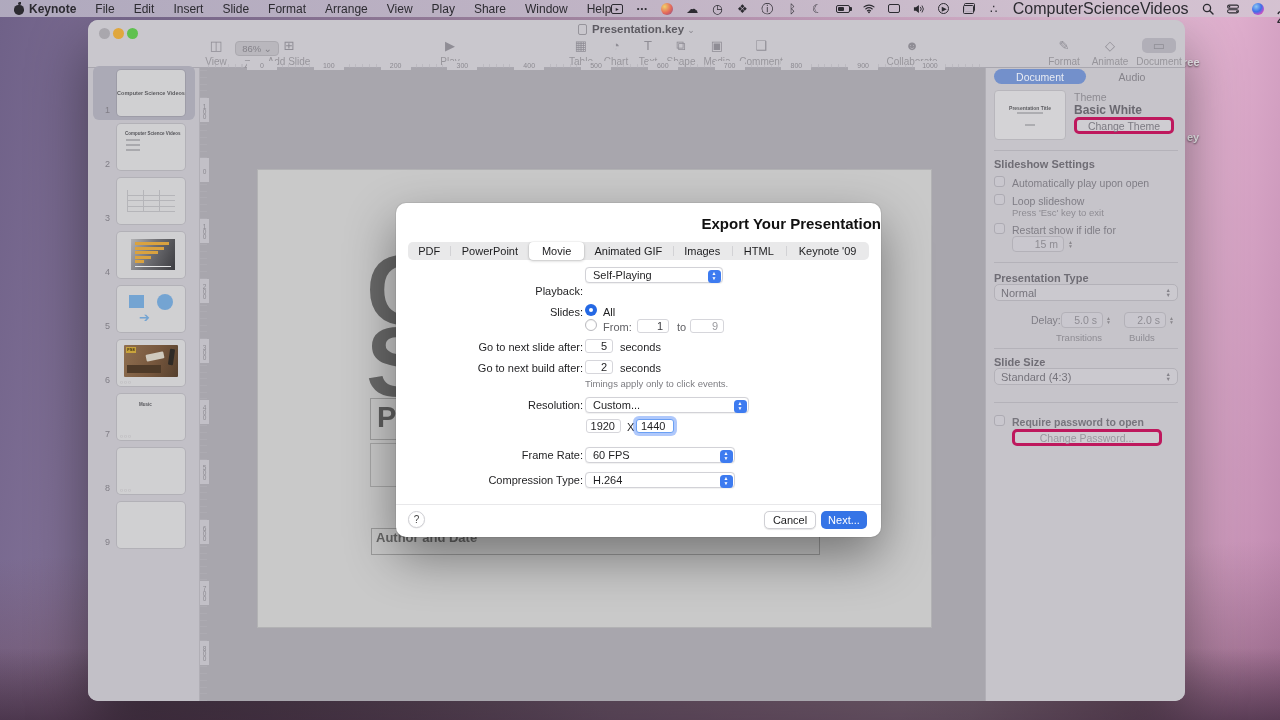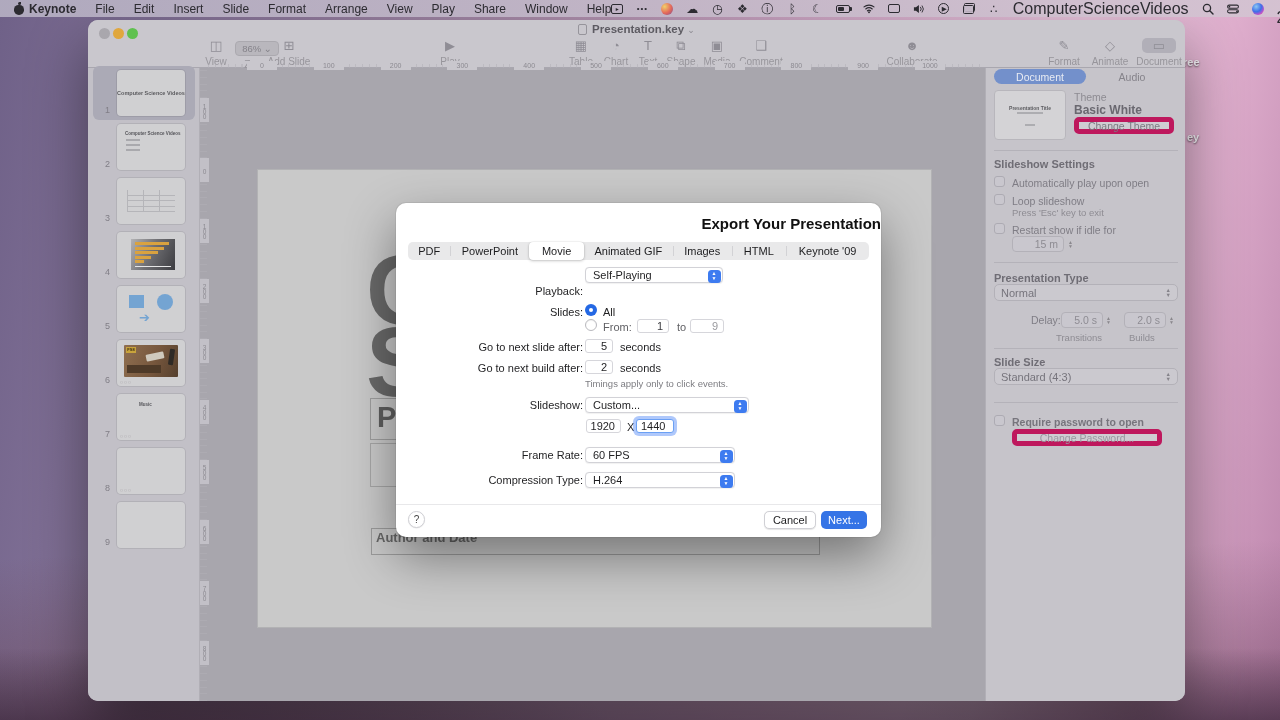--- a/index.html
+++ b/index.html
@@ -108,21 +108,21 @@
   
   .sb-tabs{position:absolute;left:0;top:0;width:100%;height:18px;}
   .sb-tab-doc{position:absolute;left:8px;top:1px;width:92px;height:15px;background:#7390cb;border-radius:8px;color:#e8ebf3;font-size:10.5px;display:flex;align-items:center;justify-content:center;}
   .sb-tab-audio{position:absolute;left:100px;top:1px;width:92px;height:15px;color:#85838a;font-size:10.5px;display:flex;align-items:center;justify-content:center;}
   .theme-thumb{position:absolute;left:8px;top:22px;width:72px;height:50px;background:#d4d3d6;border:1px solid #b8b6bc;border-radius:4px;}
   .theme-thumb .tt1{margin-top:14px;text-align:center;font-size:5px;font-weight:bold;color:#5c5c60;}
   .theme-thumb .tt2{margin:1px auto 0;width:26px;height:2px;background:#adadb1;}
   .theme-thumb .tt3{margin:10px auto 0;width:10px;height:2px;background:#adadb1;}
   .theme-lbl{position:absolute;left:88px;top:23px;color:#8d8b92;font-size:10.5px;}
   .theme-name{position:absolute;left:88px;top:35px;color:#6a6870;font-size:12px;font-weight:bold;}
-  .btn-dim{background:#cfcdd2;border:5px solid #be185d;border-radius:5px;color:#7c7a82;font-size:10.5px;display:flex;align-items:center;justify-content:center;}
+  .btn-dim{background:#cfcdd2;border:3px solid #be185d;border-radius:5px;color:#7c7a82;font-size:10.5px;display:flex;align-items:center;justify-content:center;}
   .change-theme{position:absolute;left:88px;top:49px;width:100px;height:17px;}
   .sb-div{position:absolute;left:8px;width:184px;height:1px;background:#b4b2b9;}
   .sb-head{position:absolute;left:8px;font-size:11px;font-weight:bold;color:#6f6d75;}
   .cb{position:absolute;width:11px;height:11px;border-radius:3px;background:#c9c7ce;border:1px solid #adabb3;}
   .cb-lbl{position:absolute;font-size:10.5px;color:#7f7d85;white-space:nowrap;}
   .sb-note{position:absolute;font-size:9.5px;color:#8e8c93;}
   .sb-field{position:absolute;background:#c9c7ce;border:1px solid #b3b1b8;border-radius:4px;color:#8e8c93;font-size:10.5px;display:flex;align-items:center;justify-content:flex-end;padding-right:5px;}
   .sb-step{position:absolute;display:flex;flex-direction:column;color:#8a888d;font-size:5px;line-height:4.5px;justify-content:center;}
   .dd-dim{position:absolute;background:#cbc9cf;border:1px solid #b3b1b8;border-radius:5px;color:#76747c;font-size:11px;display:flex;align-items:center;padding:0 6px;}
   .dd-dim .arr{margin-left:auto;display:flex;flex-direction:column;font-size:5.5px;line-height:5px;color:#85838a;}
@@ -517,21 +517,21 @@
     <div class="row-lbl" style="top:138px;">Go to next slide after:</div>
     <div class="fld" style="left:189px;top:136px;width:28px;">5</div>
     <span style="position:absolute;left:224px;top:138px;">seconds</span>
 
     <div class="row-lbl" style="top:159px;">Go to next build after:</div>
     <div class="fld" style="left:189px;top:157px;width:28px;">2</div>
     <span style="position:absolute;left:224px;top:159px;">seconds</span>
 
     <div class="dlg-note" style="top:175px;">Timings apply only to click events.</div>
 
-    <div class="row-lbl" style="top:196px;">Slideshow:</div>
+    <div class="row-lbl" style="top:196px;">Resolution:</div>
     <div class="dd" style="top:194px;width:164px;">
         <span>Custom...</span>
         <span class="dd-stepper">
           <span>▲</span>
           <span>▼</span>
         </span>
       </div>
 
     <div class="fld" style="left:190px;top:216px;width:35px;">1920</div>
     <span style="position:absolute;left:231px;top:218px;">X</span>

